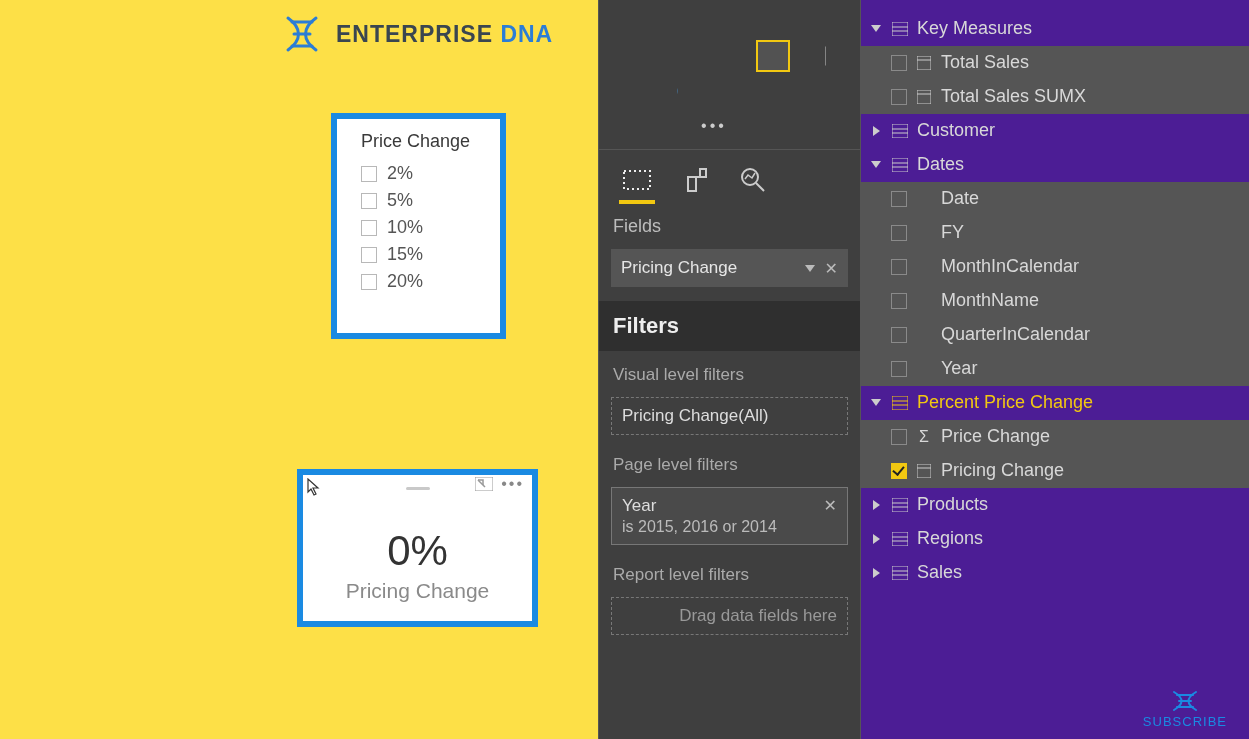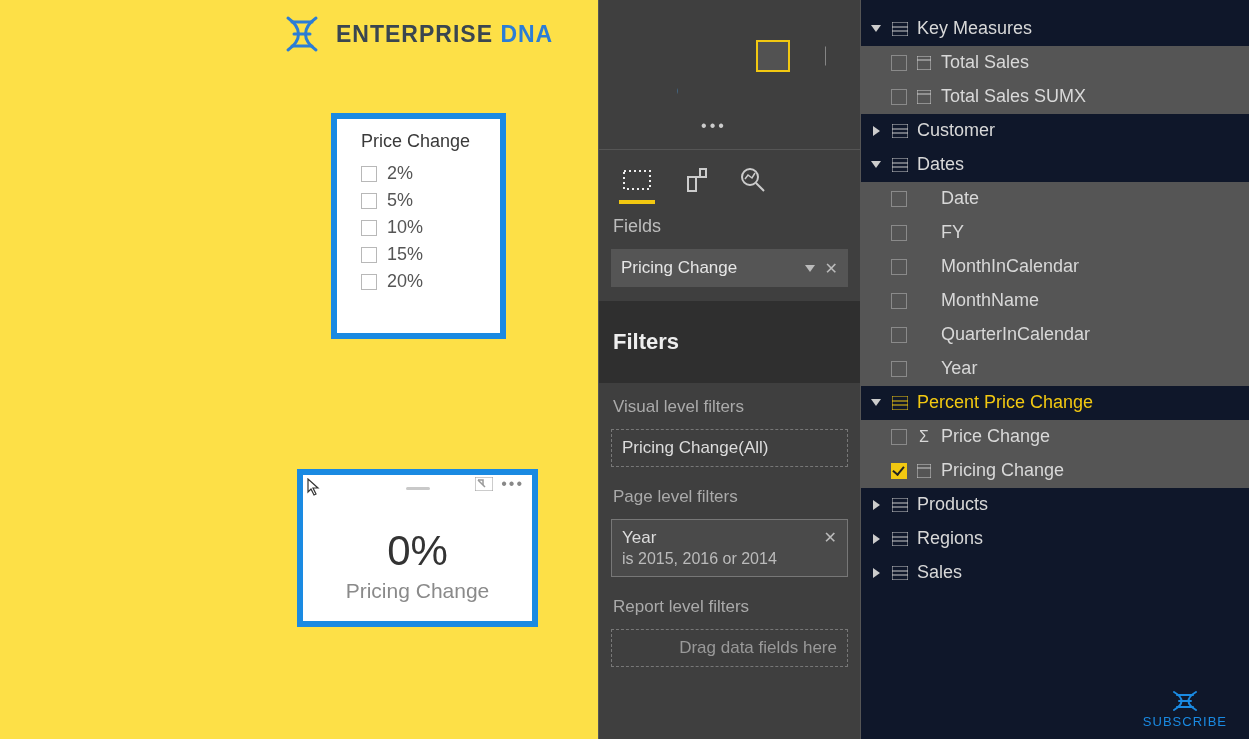--- a/index.html
+++ b/index.html
@@ -111,21 +111,21 @@
     padding:0 10px;
     color:#e6e6e6;
     font-size:17px;
     justify-content:space-between;
   }
   .field-well .ctrls { color:#bbb; display:flex; gap:10px; align-items:center;}
   .tri-down { width:0;height:0;border-left:5px solid transparent;border-right:5px solid transparent;border-top:7px solid #bbb;}
   .x-close { font-size:16px;}
   .filters-head {
     margin-top:14px;
-    padding:28px 14px;
+    padding:12px 14px;
     background:#2f2f2f;
     color:#eee;
     font-size:22px;
     font-weight:600;
   }
   .filter-sub {
     padding: 14px 14px 6px 14px;
     color:#aaa;
     font-size:17px;
   }
@@ -138,21 +138,21 @@
     display:flex;
     flex-direction:column;
     gap:2px;
     position:relative;
   }
   .filter-box.solid { border-style:solid; background:#4a4a4a;}
   .filter-box .x { position:absolute; right:10px; top:8px; color:#bbb; font-size:16px;}
   
   .fields-panel {
     flex:1;
-    background:#0f172a;
+    background:#4c1d95;
     color:#d8d8d8;
     border-left:1px solid #555;
     overflow:hidden;
     padding-top:12px;
     position:relative;
   }
   .tree-row {
     display:flex; align-items:center;
     height:34px;
     padding-left:8px;

